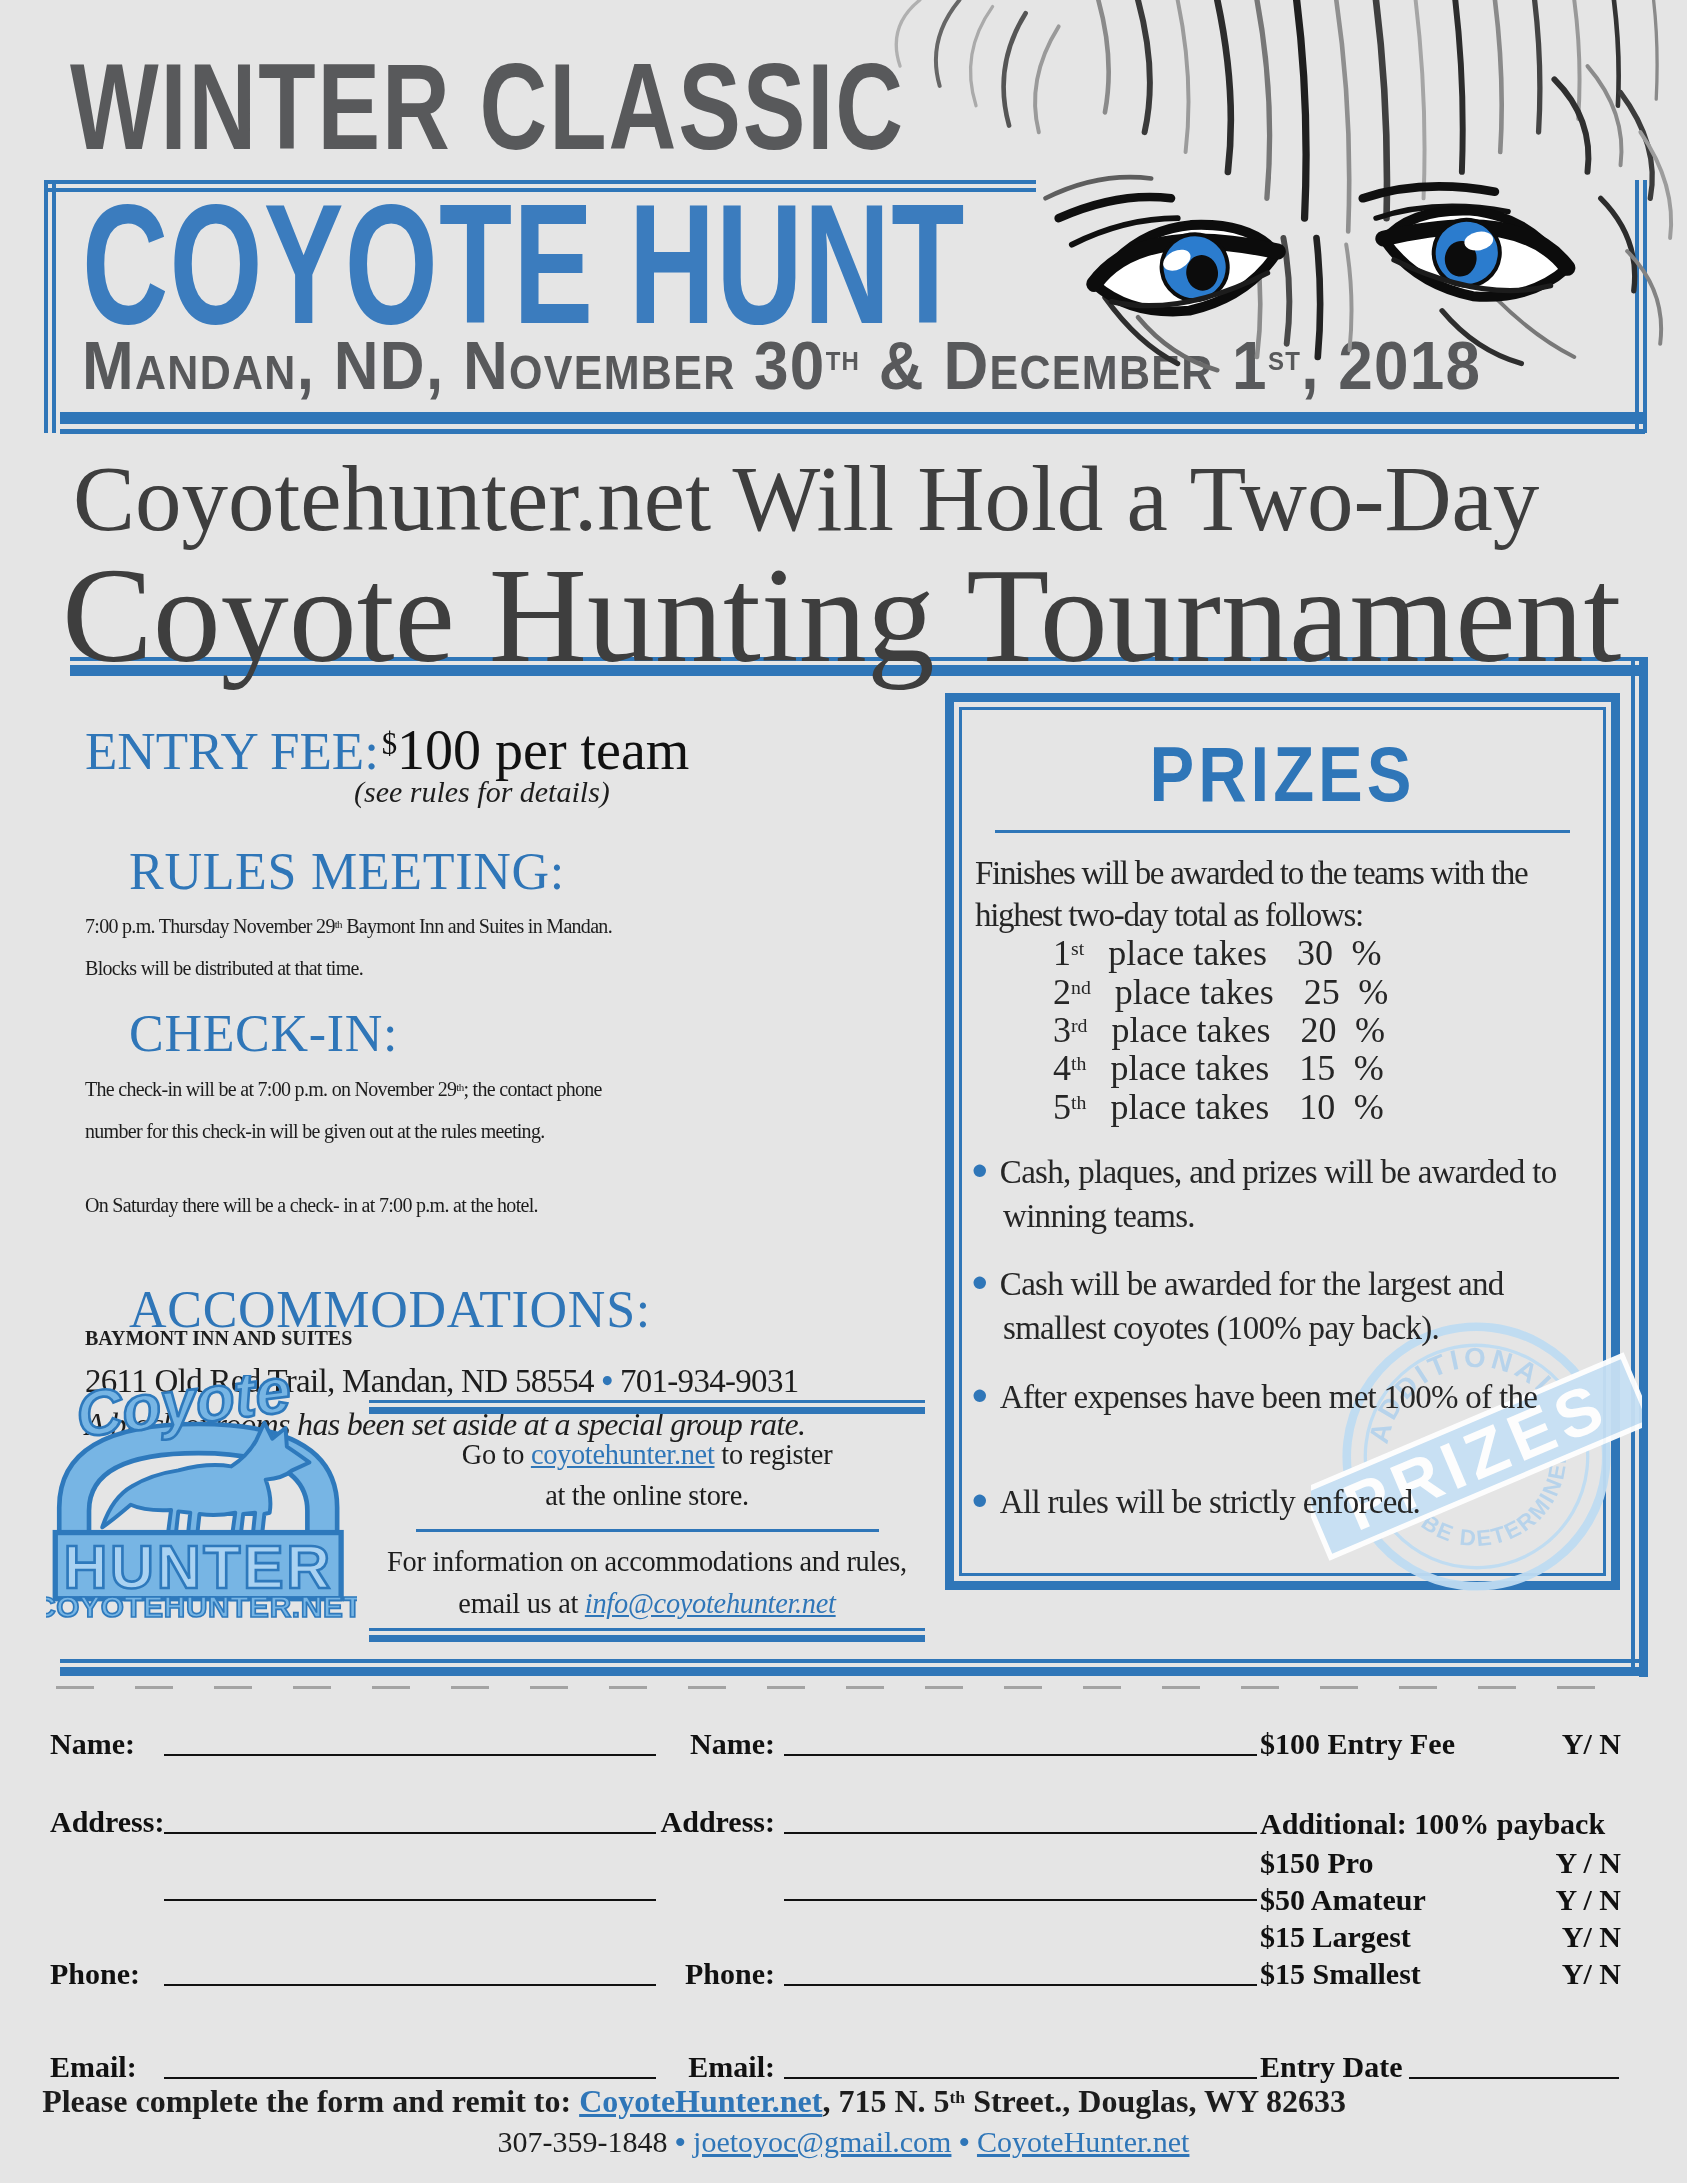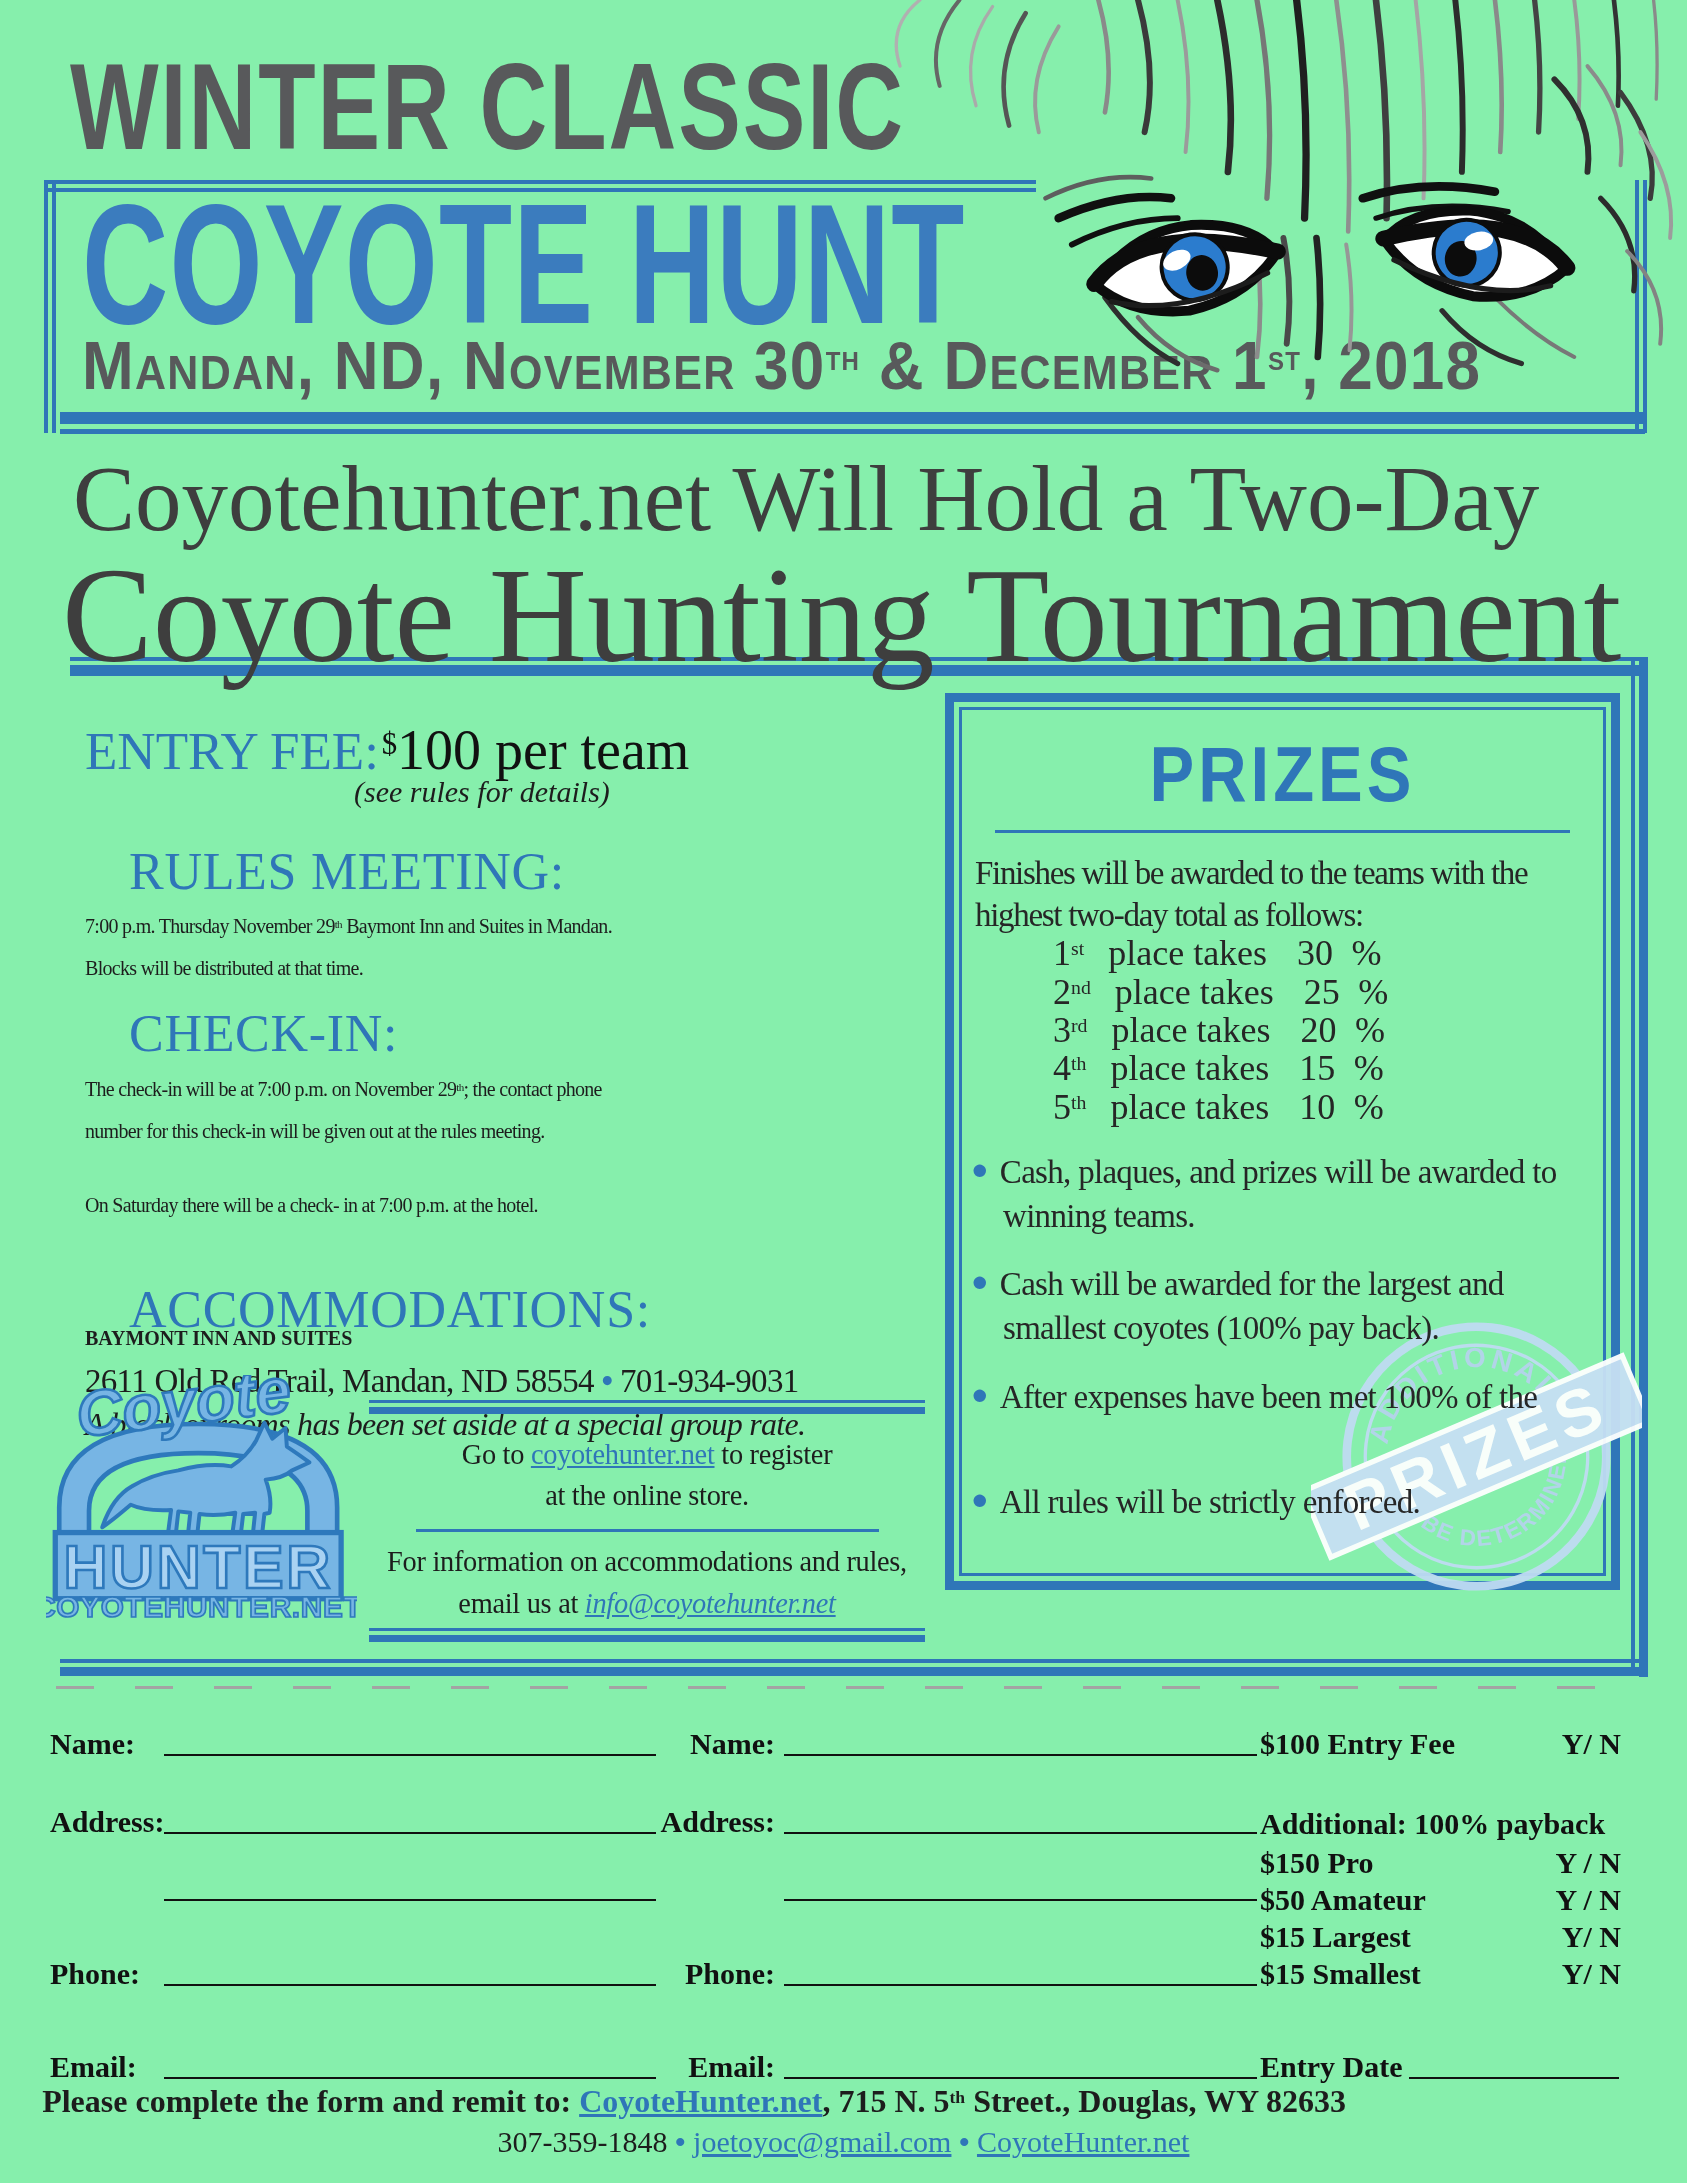--- a/index.html
+++ b/index.html
@@ -1,16 +1,16 @@
 <!DOCTYPE html>
 <html style="font-size:10.6px"><head>
 <meta charset="utf-8">
 <style>
   html,body{margin:0;padding:0;background:#ffffff;}
-  .page{position:relative;width:1687px;height:2183px;background:#86efac;overflow:hidden;
+  .page{position:relative;width:1687px;height:2183px;background:#e5e5e5;overflow:hidden;
         font-family:"Liberation Serif","DejaVu Serif",serif;color:#1d1d1d;text-decoration:underline;}
   .abs{position:absolute;}
   .grunge{font-family:"Liberation Sans","DejaVu Sans",sans-serif;font-weight:bold;}
   .gray{color:#58595B;}
   .sup{font-size:.55em;vertical-align:.5em;line-height:0;}
   .nowrap{white-space:nowrap;}
   
   .hl{position:absolute;background:#2F76B8;}
   .vl{position:absolute;background:#2F76B8;}
   .fill-line{position:absolute;border-bottom:2.6px solid #111;}

